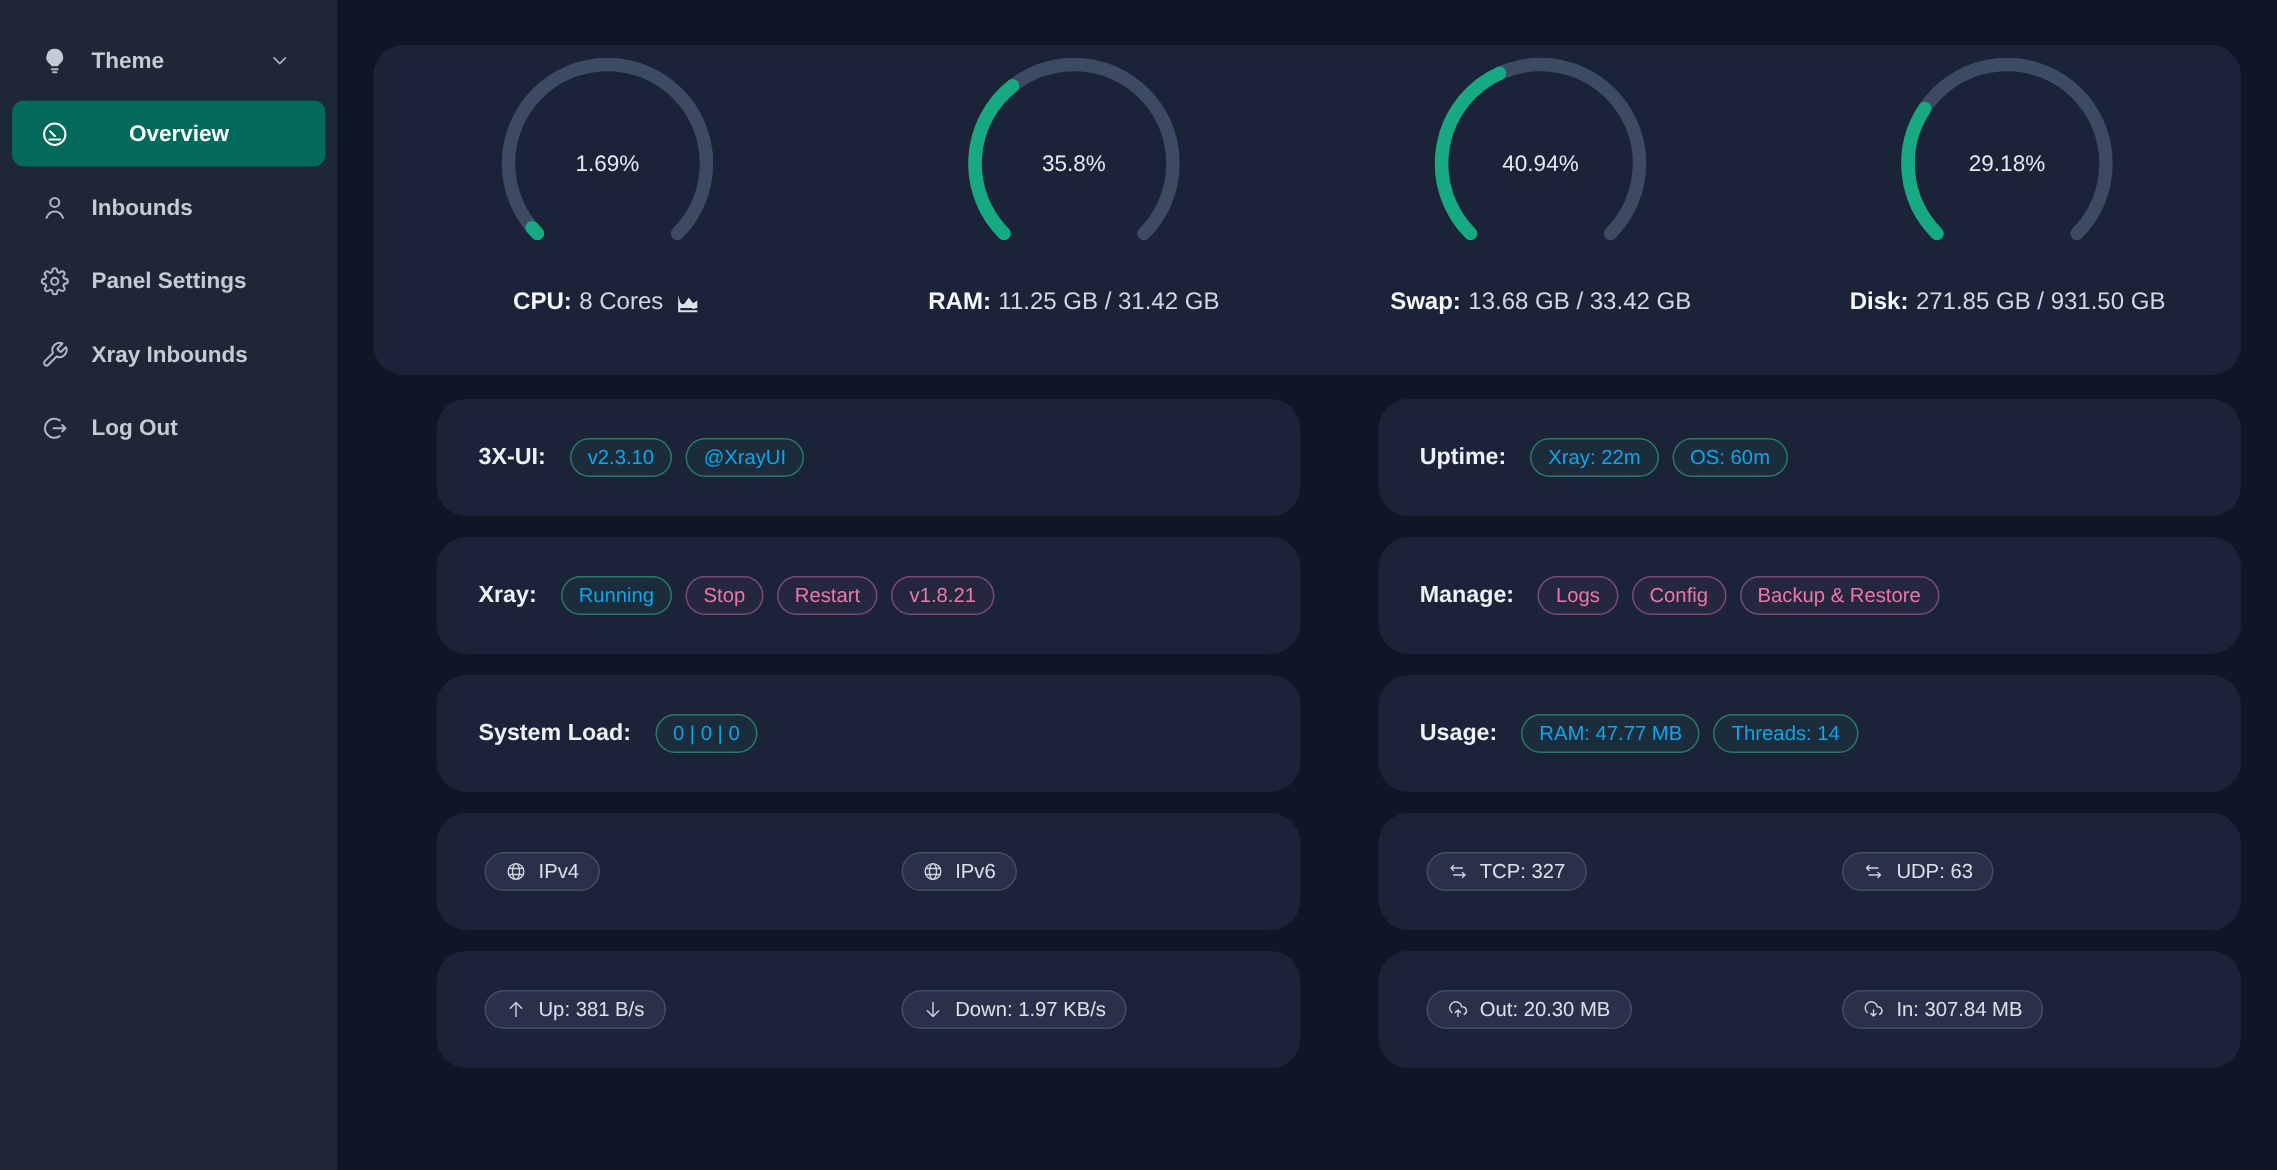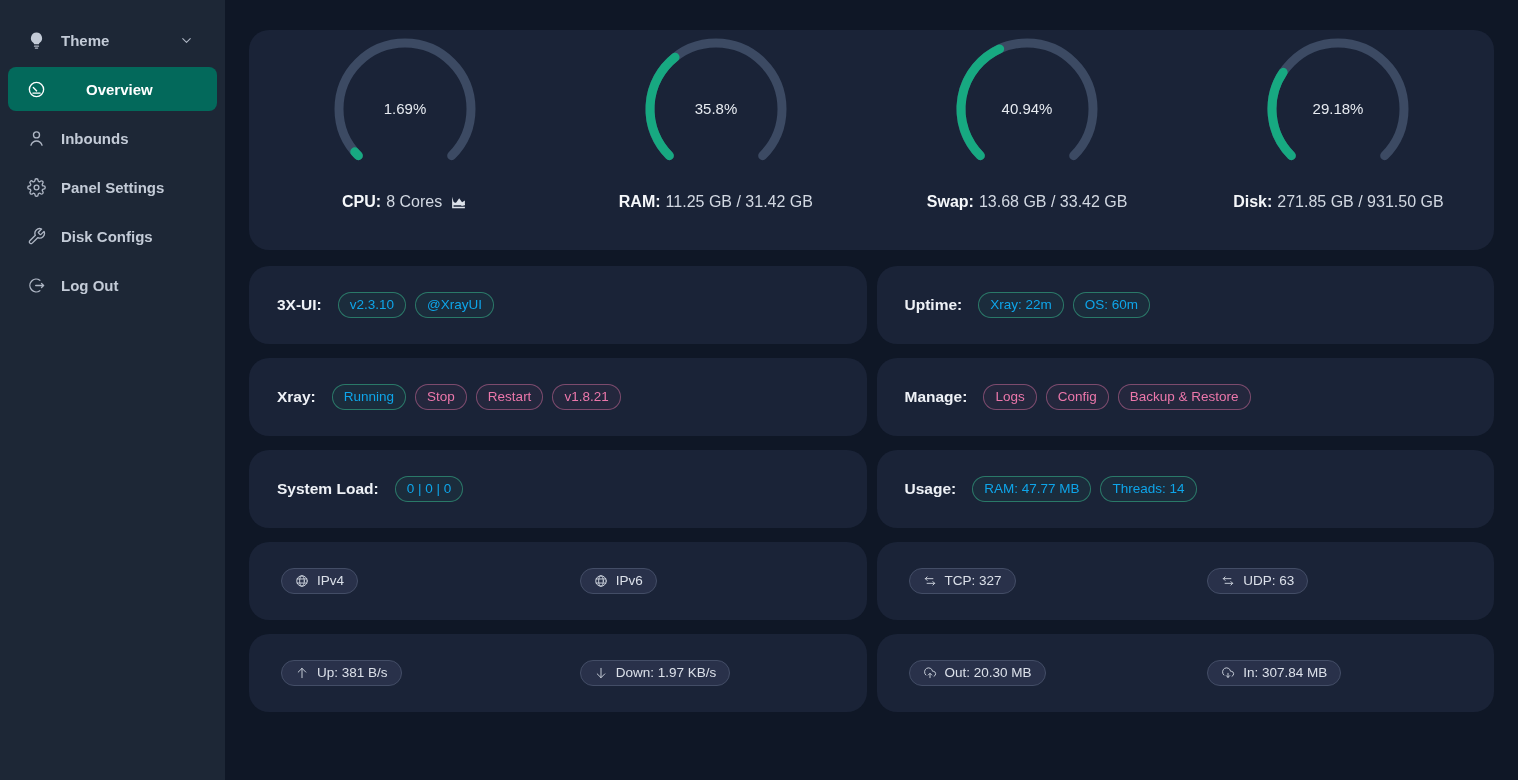--- a/index.html
+++ b/index.html
@@ -41,21 +41,21 @@
   .gpct   { fill:#e6eaf0; font-size:15px; text-anchor:middle; font-family:"Liberation Sans",sans-serif; }
   .gauge-label { margin-top:9px; font-size:16px; color:#d2d8e2; display:flex; align-items:center; gap:5px; }
   .gauge-label b { color:#f5f7fa; }
   .chart-ic { width:17px; height:17px; margin-left:3px; cursor:pointer; }
   .chart-ic path { fill:#dde2ea; }
   
   .grid {
     display:grid; grid-template-columns:1fr 1fr;
     column-gap:10px; row-gap:14px; margin-top:16px;
   }
-  .row-card { height:78px; display:flex; align-items:center; padding:0 28px; gap:9px; }
+  .row-card { height:78px; display:flex; align-items:center; padding:0 28px; gap:9px;margin-left:42px; }
   .row-label { font-size:15.5px; font-weight:700; color:#eef1f6; margin-right:7px; white-space:nowrap; }
   .badge {
     font-size:13.5px; line-height:1; padding:5px 11px 6px;
     border-radius:999px; border:1px solid; white-space:nowrap;
     background:transparent;
   }
   .badge.green { color:#0ea5e9; border-color:rgba(63,215,159,.45); background:rgba(63,215,159,.05); }
   .badge.pink  { color:#ec77ab; border-color:rgba(236,119,171,.45); background:rgba(236,119,171,.05); }
   .badge.btn { cursor:pointer; }
   
@@ -121,21 +121,21 @@
     </span>
     <span>Panel Settings</span>
   </div>
 
   <div class="side-item">
     <span class="sicon">
       <svg viewBox="0 0 24 24">
           <path d="M14.7 6.3a1 1 0 0 0 0 1.4l1.6 1.6a1 1 0 0 0 1.4 0l3.77-3.77a6 6 0 0 1-7.94 7.94l-6.91 6.91a2.12 2.12 0 0 1-3-3l6.91-6.91a6 6 0 0 1 7.94-7.94l-3.76 3.76z"></path>
         </svg>
     </span>
-    <span>Disk Configs</span>
+    <span>Xray Inbounds</span>
   </div>
 
   <div class="side-item">
     <span class="sicon">
       <svg viewBox="0 0 24 24">
           <path d="M16.2 5.4A8 8 0 1 0 16.2 18.6"></path>
           <path d="M11 12h10M18.3 9.3 21 12l-2.7 2.7"></path>
         </svg>
     </span>
     <span>Log Out</span>

